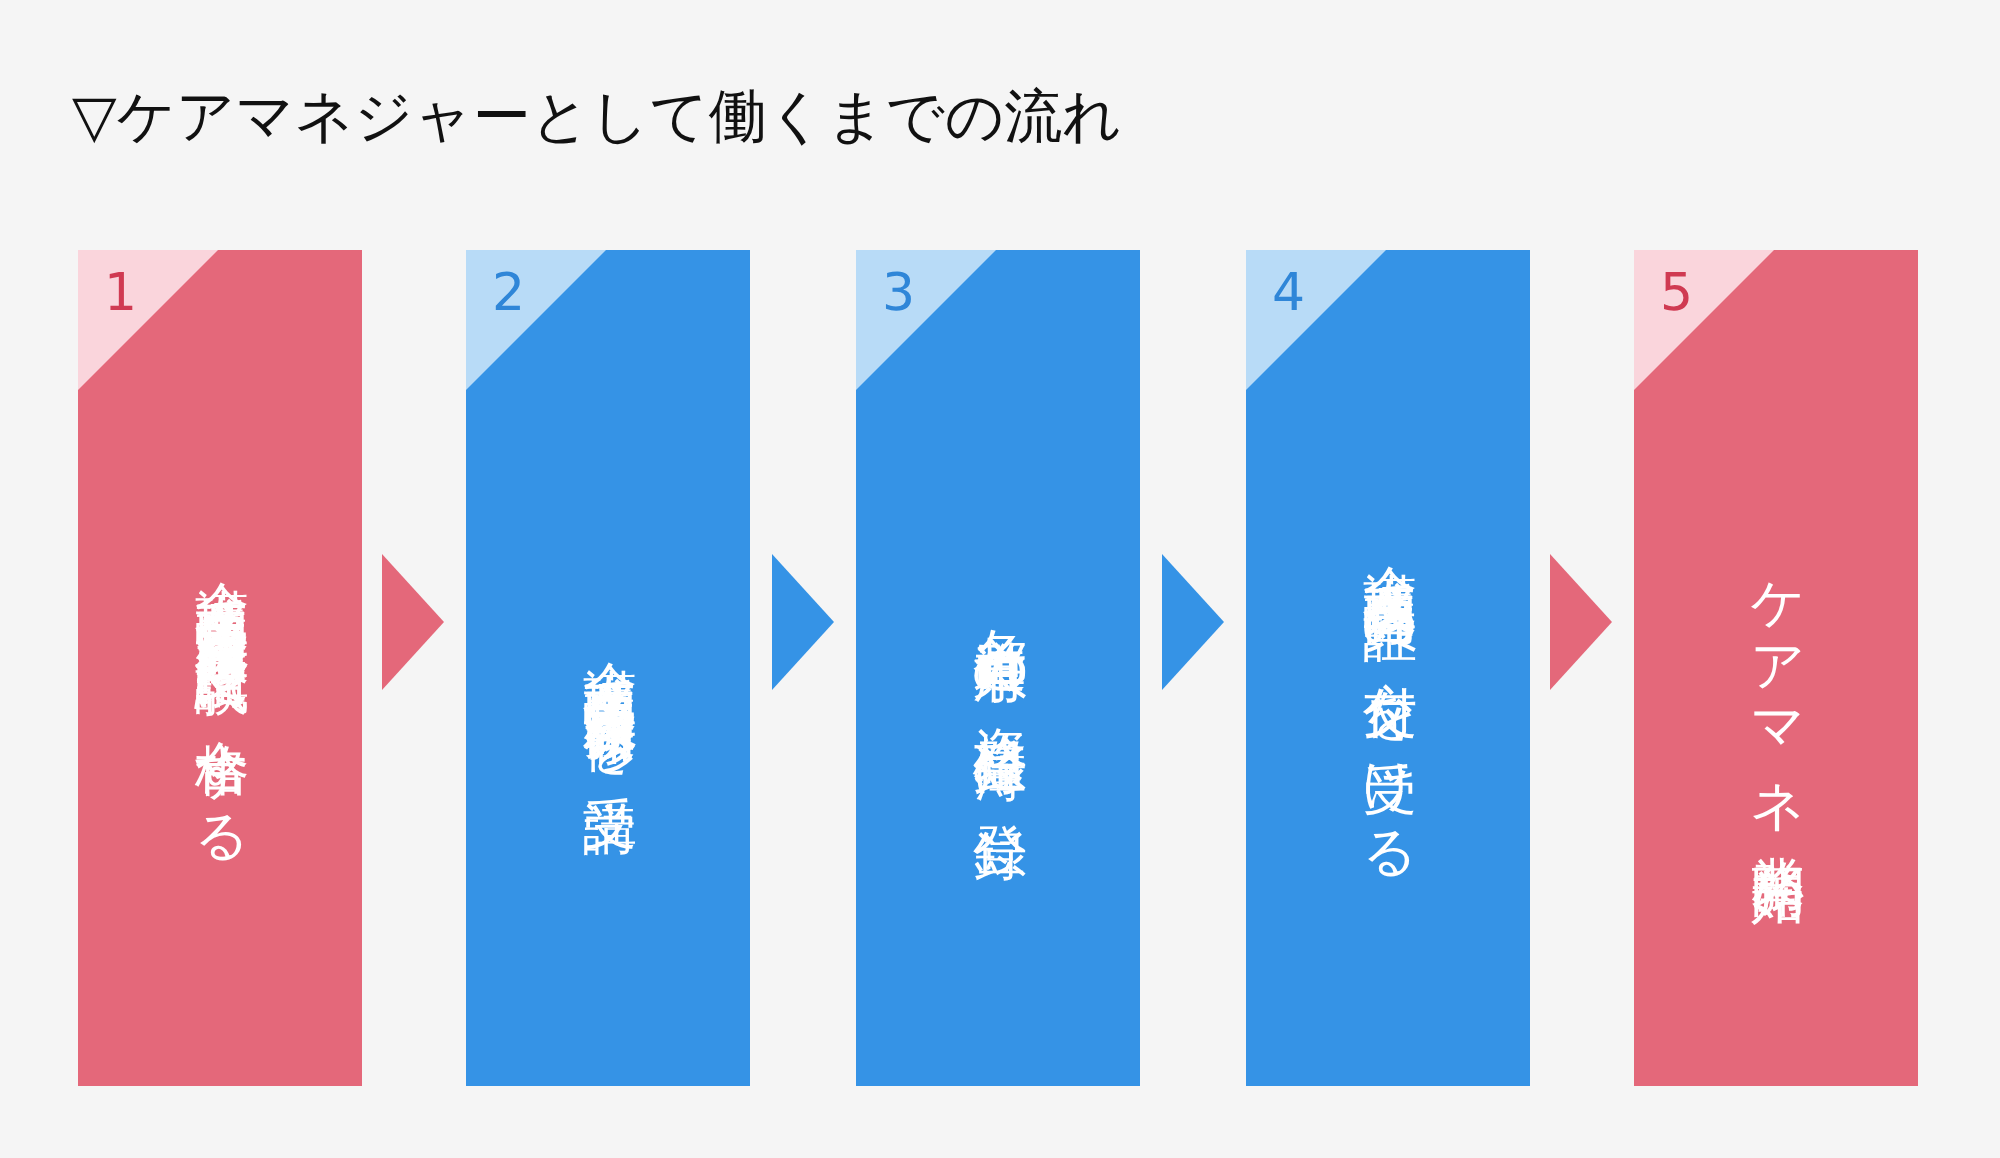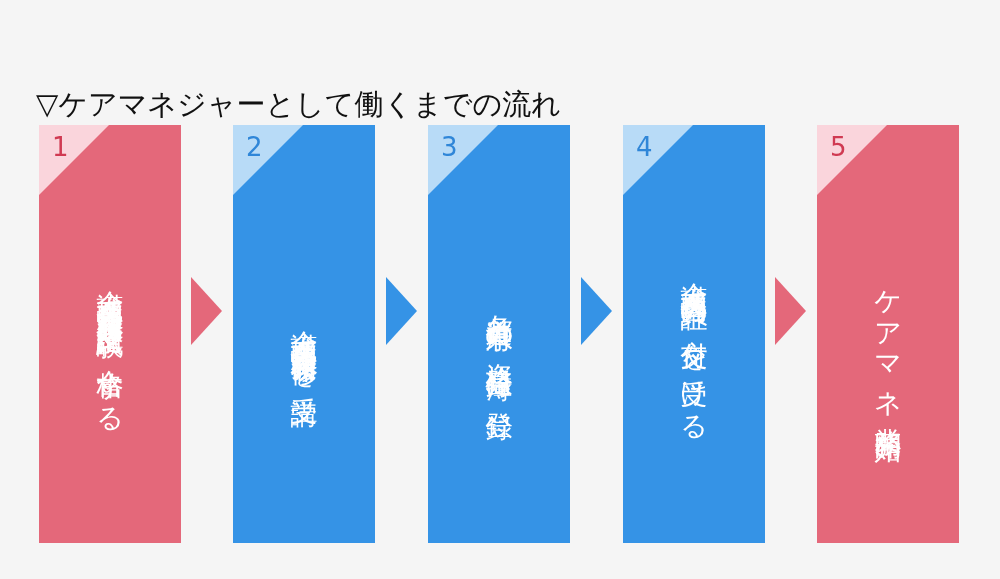--- a/index.html
+++ b/index.html
@@ -2,21 +2,21 @@
 <html><head>
 <meta charset="utf-8">
 <style>
   html, body { margin:0; padding:0; }
   body {
     width:1000px; height:579px; background:#f5f5f5; position:relative; overflow:hidden;
     font-family: "DejaVu Sans", "Liberation Sans", sans-serif;
   }
   .title {
     position:absolute; left:36px; top:38px; font-size:29px; color:#111; letter-spacing:0px;
-    white-space:nowrap; line-height:40px;margin-top:46px;
+    white-space:nowrap; line-height:40px;
   }
   .step {
     position:absolute; top:125px; width:142px; height:418px; overflow:hidden;
   }
   .step .corner {
     position:absolute; left:0; top:0; width:0; height:0;
     border-style:solid; border-width:70px 70px 0 0;
   }
   .step .num {
     position:absolute; left:13px; top:6px; font-size:26px; line-height:32px;

